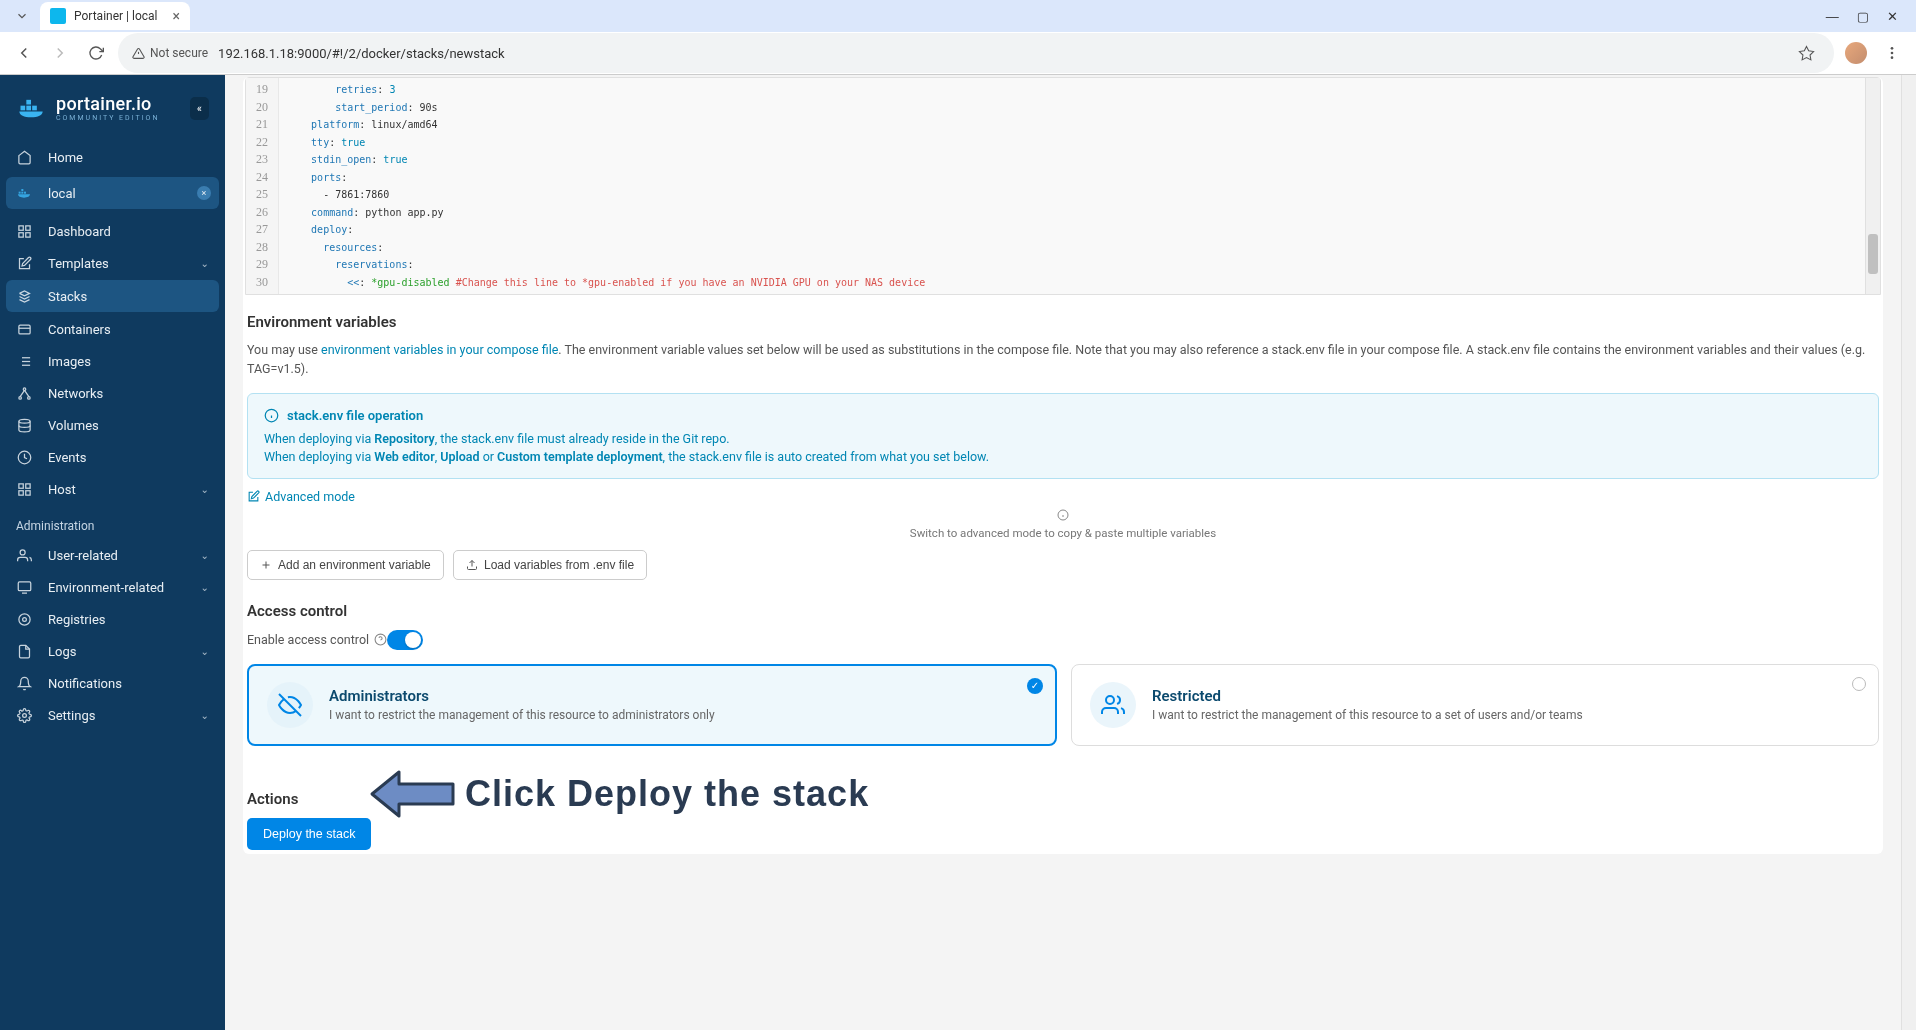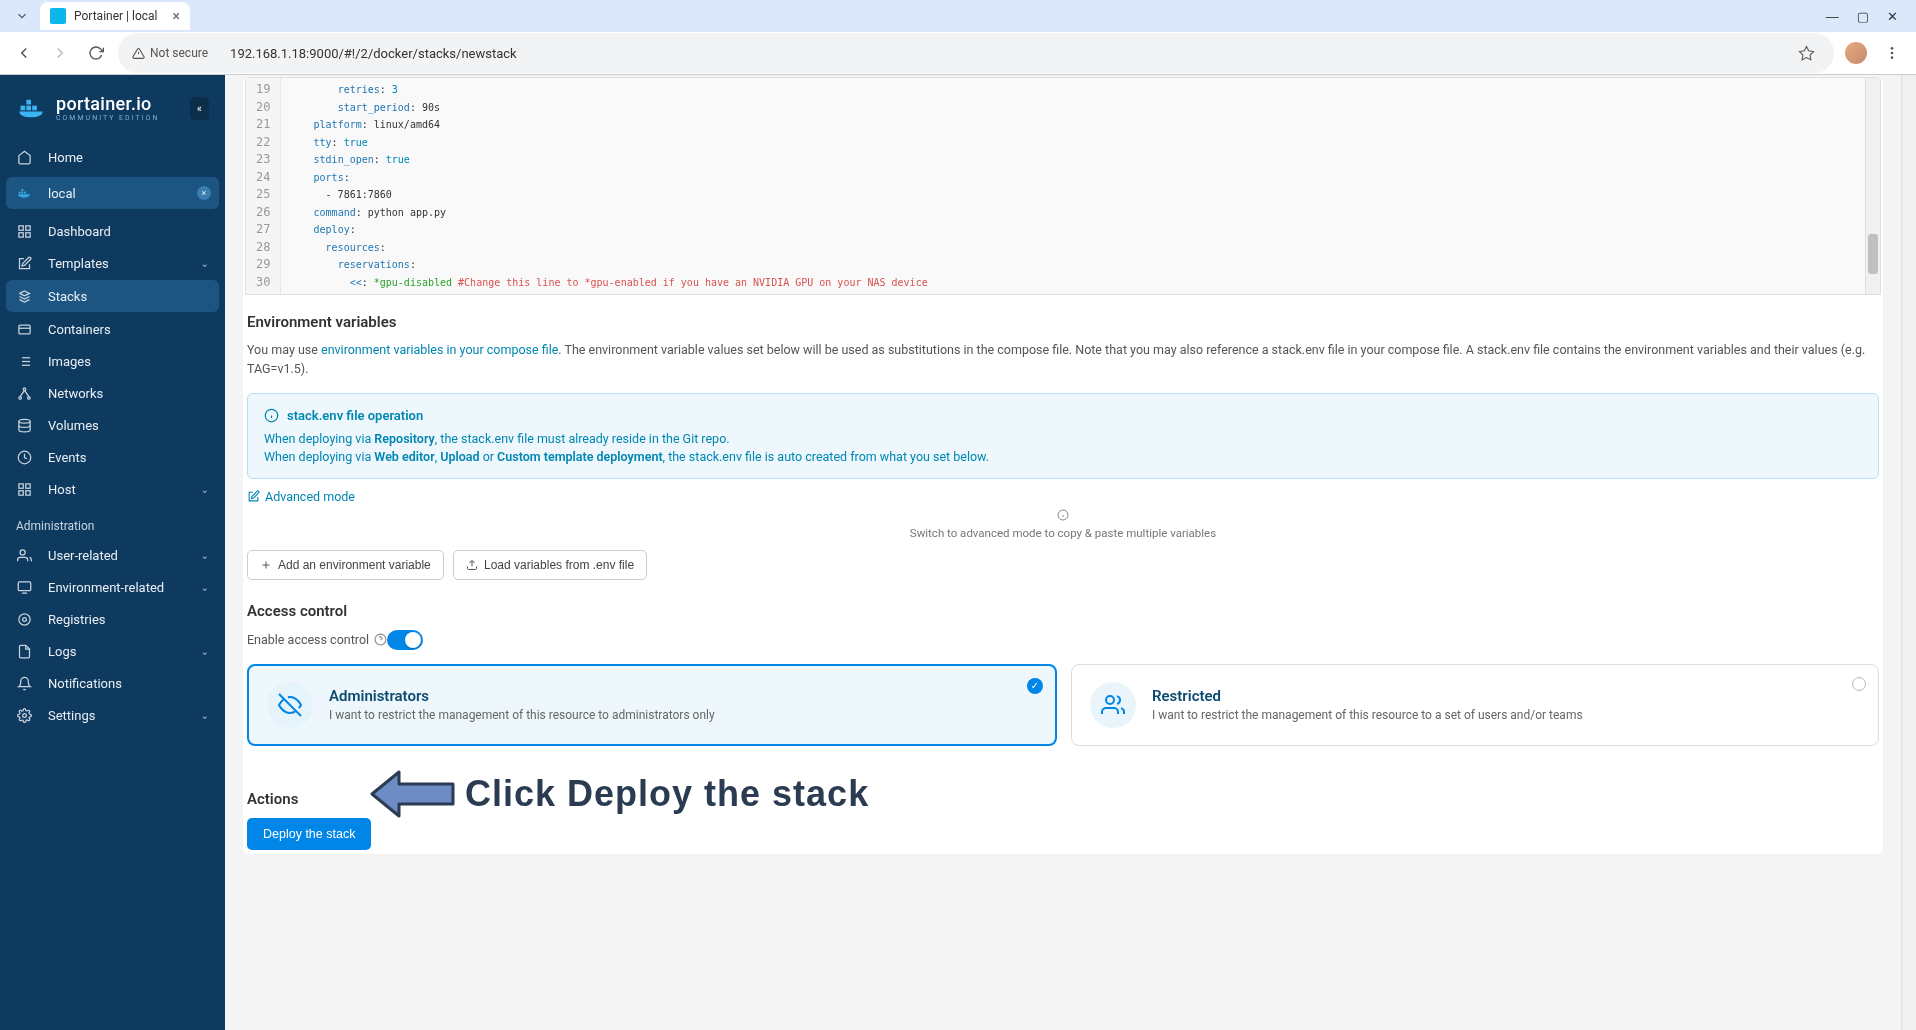--- a/index.html
+++ b/index.html
@@ -12,21 +12,21 @@
     .tab { display: flex; align-items: center; background: #fff; border-radius: 8px 8px 0 0; padding: 6px 10px; margin-left: 4px; gap: 8px; min-width: 150px; }
     .tab-favicon { width: 16px; height: 16px; background: #0db7ed; border-radius: 2px; }
     .tab-title { font-size: 12px; color: #333; flex: 1; }
     .tab-close { font-size: 14px; color: #666; cursor: pointer; }
     .window-controls { margin-left: auto; display: flex; gap: 18px; padding-right: 10px; font-size: 13px; }
     .window-control { cursor: pointer; font-family: "Segoe UI Symbol", sans-serif; }
 
     .toolbar-row { display: flex; align-items: center; height: 42px; padding: 0 10px; background: #fff; gap: 8px; }
     .nav-btn { width: 28px; height: 28px; display: flex; align-items: center; justify-content: center; color: #555; cursor: pointer; }
     .nav-btn.disabled { color: #bbb; }
-    .address-bar { flex: 1; display: flex; align-items: center; background: #f1f3f4; border-radius: 20px; padding: 6px 14px; gap: 22px; }
+    .address-bar { flex: 1; display: flex; align-items: center; background: #f1f3f4; border-radius: 20px; padding: 6px 14px; gap: 10px; }
     .not-secure { font-size: 12px; color: #555; display: flex; align-items: center; gap: 5px; }
     .url-text { font-size: 13px; color: #333; flex: 1; }
     .star-btn, .menu-btn, .avatar { width: 28px; height: 28px; display: flex; align-items: center; justify-content: center; cursor: pointer; }
     .avatar-circle { width: 22px; height: 22px; border-radius: 50%; background: linear-gradient(135deg, #e8a87c, #c38d6e); }
 
     
     .app { display: flex; height: calc(100vh - 74px); }
     .sidebar { width: 225px; background: #0f3a5f; color: #fff; overflow-y: auto; padding-top: 10px; flex-shrink: 0; }
     .logo-area { display: flex; align-items: center; padding: 8px 16px 18px; gap: 10px; }
     .logo-icon { width: 30px; height: 30px; display: flex; align-items: center; justify-content: center; }
@@ -42,21 +42,21 @@
     .nav-icon { width: 16px; height: 16px; display: flex; align-items: center; justify-content: center; font-size: 14px; opacity: 0.85; }
     .nav-chevron { margin-left: auto; font-size: 10px; opacity: 0.7; }
     .nav-section-label { padding: 14px 16px 6px; font-size: 12px; color: #c5d5e3; }
 
     .main { flex: 1; background: #f4f4f4; overflow-y: auto; padding: 0 18px 24px; }
     .content-card { background: #fff; border-radius: 6px; padding: 0; margin-top: 2px; }
 
     
     .editor-wrap { position: relative; background: #f9f9f9; border: 1px solid #e0e0e0; border-radius: 4px 4px 0 0; margin: 0 2px; display: flex; }
     .gutter { background: #f5f5f5; padding: 3px 0; text-align: right; user-select: none; color: #999; font-family: Menlo, Monaco, Consolas, monospace; font-size: 12px; border-right: 1px solid #e8e8e8; }
-    .gutter-line { padding: 1px 10px; line-height: 15.5px; }
+    .gutter-line { padding: 1px 10px; line-height: 15.5px; font-family: Liberation Serif, serif; }
     .code { flex: 1; padding: 3px 8px; font-family: Menlo, Monaco, Consolas, monospace; font-size: 10px; white-space: pre; overflow-x: auto; }
     .code-line { line-height: 15.5px; padding: 1px 0; }
     .tok-key { color: #1f77b4; }
     .tok-val { color: #333; }
     .tok-num { color: #0086b3; }
     .tok-bool { color: #0086b3; }
     .tok-alias { color: #2ca02c; }
     .tok-comment { color: #d9534f; }
     .editor-scrollbar { width: 15px; background: #f0f0f0; border-left: 1px solid #e0e0e0; position: relative; }
     .editor-thumb { position: absolute; top: 72%; left: 2px; right: 2px; height: 40px; background: #c0c0c0; border-radius: 3px; }

